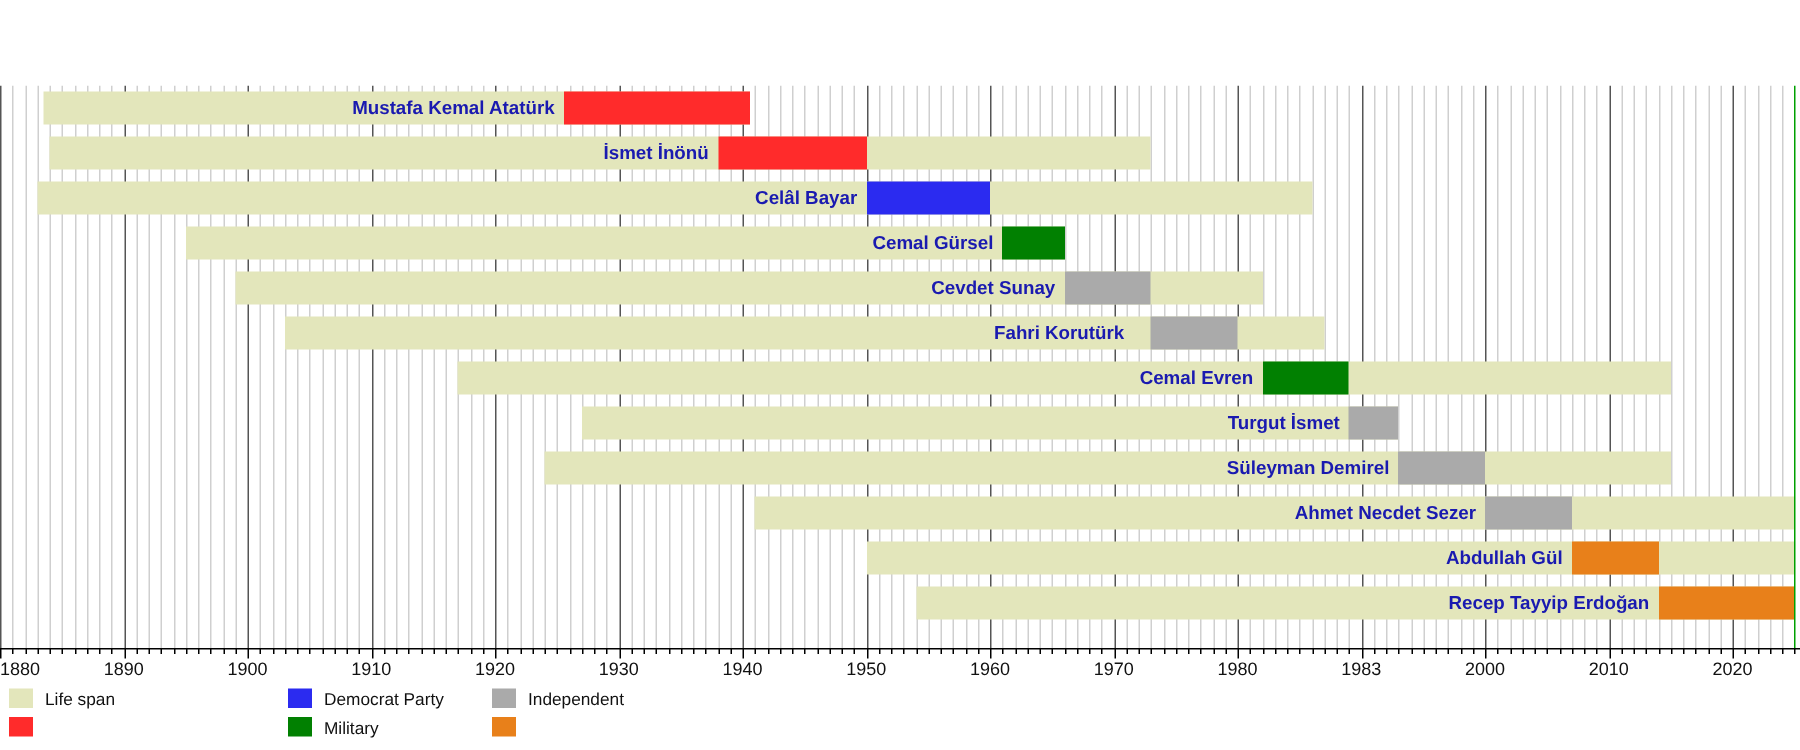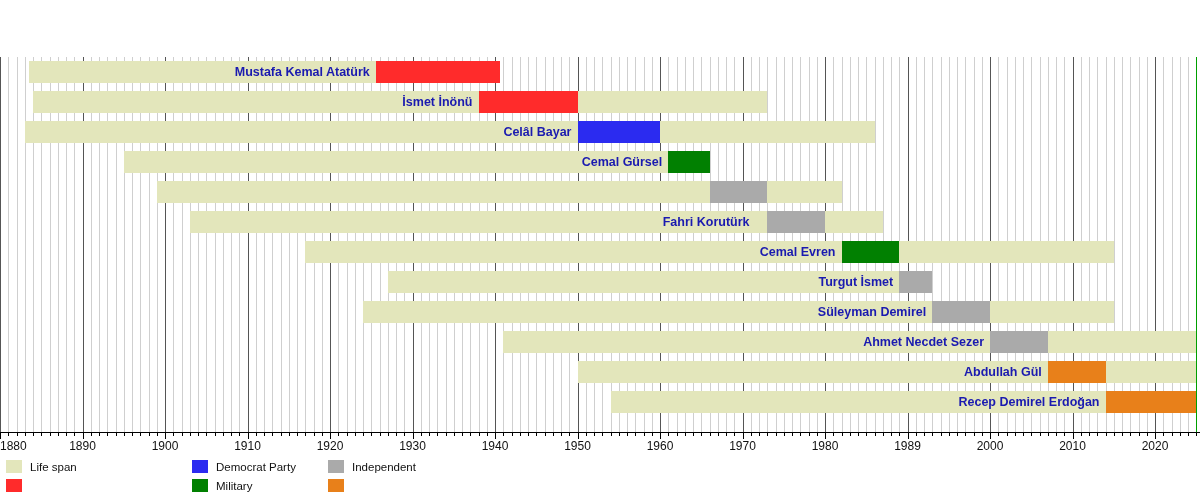--- a/index.html
+++ b/index.html
@@ -250,20 +250,21 @@
           <div class="rowlabel" style="left: 24.75px; width: 546.75px;">Celâl Bayar</div>
         </div>
         <div class="row" style="top: 90px;">
           <div class="bar" style="left: 123.75px; width: 585.75px;"></div>
           <div class="seg mil" style="left: 668.25px; width: 41.25px; background: rgb(1, 128, 1);"></div>
           <div class="rowlabel" style="left: 123.75px; width: 538.5px;">Cemal Gürsel</div>
         </div>
         <div class="row" style="top: 120px;">
           <div class="bar" style="left: 156.75px; width: 684.75px;"></div>
           <div class="seg ind" style="left: 709.5px; width: 57.75px; background: rgb(170, 170, 170);"></div>
+          <div class="rowlabel" style="left: 156.75px; width: 546.75px;">Cevdet Sunay</div>
         </div>
         <div class="row" style="top: 150px;">
           <div class="bar" style="left: 189.75px; width: 693px;"></div>
           <div class="seg ind" style="left: 767.25px; width: 57.75px; background: rgb(170, 170, 170);"></div>
           <div class="rowlabel" style="left: 178px; width: 571.5px;">Fahri Korutürk</div>
         </div>
         <div class="row" style="top: 180px;">
           <div class="bar" style="left: 305.25px; width: 808.5px;"></div>
           <div class="seg mil" style="left: 841.5px; width: 57.75px; background: rgb(1, 128, 1);"></div>
           <div class="rowlabel" style="left: 305.25px; width: 530.25px;">Cemal Evren</div>
@@ -284,21 +285,21 @@
           <div class="rowlabel" style="left: 503.25px; width: 480.75px;">Ahmet Necdet Sezer</div>
         </div>
         <div class="row" style="top: 300px;">
           <div class="bar" style="left: 577.5px; width: 618.75px;"></div>
           <div class="seg akp" style="left: 1047.75px; width: 57.75px; background: rgb(232, 128, 26);"></div>
           <div class="rowlabel" style="left: 577.5px; width: 464.25px;">Abdullah Gül</div>
         </div>
         <div class="row" style="top: 330px;">
           <div class="bar" style="left: 610.5px; width: 585.75px;"></div>
           <div class="seg akp" style="left: 1105.5px; width: 90.75px; background: rgb(232, 128, 26);"></div>
-          <div class="rowlabel" style="left: 610.5px; width: 489px;">Recep Demirel Erdoğan</div>
+          <div class="rowlabel" style="left: 610.5px; width: 489px;">Recep Tayyip Erdoğan</div>
         </div>
       </div>
   </div>
 
   <div class="axis" id="axis">
     <div class="axis-line"></div>
   <div class="tick major" style="left: 0px;"></div>
       <div class="tick" style="left: 8px;"></div>
       <div class="tick" style="left: 17px;"></div>
       <div class="tick" style="left: 25px;"></div>
@@ -448,21 +449,21 @@
       <div class="ticklabel" style="left: 82.5px;">1890</div>
       <div class="ticklabel" style="left: 165px;">1900</div>
       <div class="ticklabel" style="left: 247.5px;">1910</div>
       <div class="ticklabel" style="left: 330px;">1920</div>
       <div class="ticklabel" style="left: 412.5px;">1930</div>
       <div class="ticklabel" style="left: 495px;">1940</div>
       <div class="ticklabel" style="left: 577.5px;">1950</div>
       <div class="ticklabel" style="left: 660px;">1960</div>
       <div class="ticklabel" style="left: 742.5px;">1970</div>
       <div class="ticklabel" style="left: 825px;">1980</div>
-      <div class="ticklabel" style="left: 907.5px;">1989</div>
+      <div class="ticklabel" style="left: 907.5px;">1983</div>
       <div class="ticklabel" style="left: 990px;">2000</div>
       <div class="ticklabel" style="left: 1072.5px;">2010</div>
       <div class="ticklabel" style="left: 1155px;">2020</div>
     </div>
 
   <div class="legend">
     <div class="legend-col c1" id="legend-col-1">
         <div class="legend-item"><span class="swatch" style="background: rgb(227, 230, 187);"></span><span class="legend-text">Life span</span></div>
         <div class="legend-item"><span class="swatch" style="background: rgb(255, 43, 43);"></span></div>
       </div>

